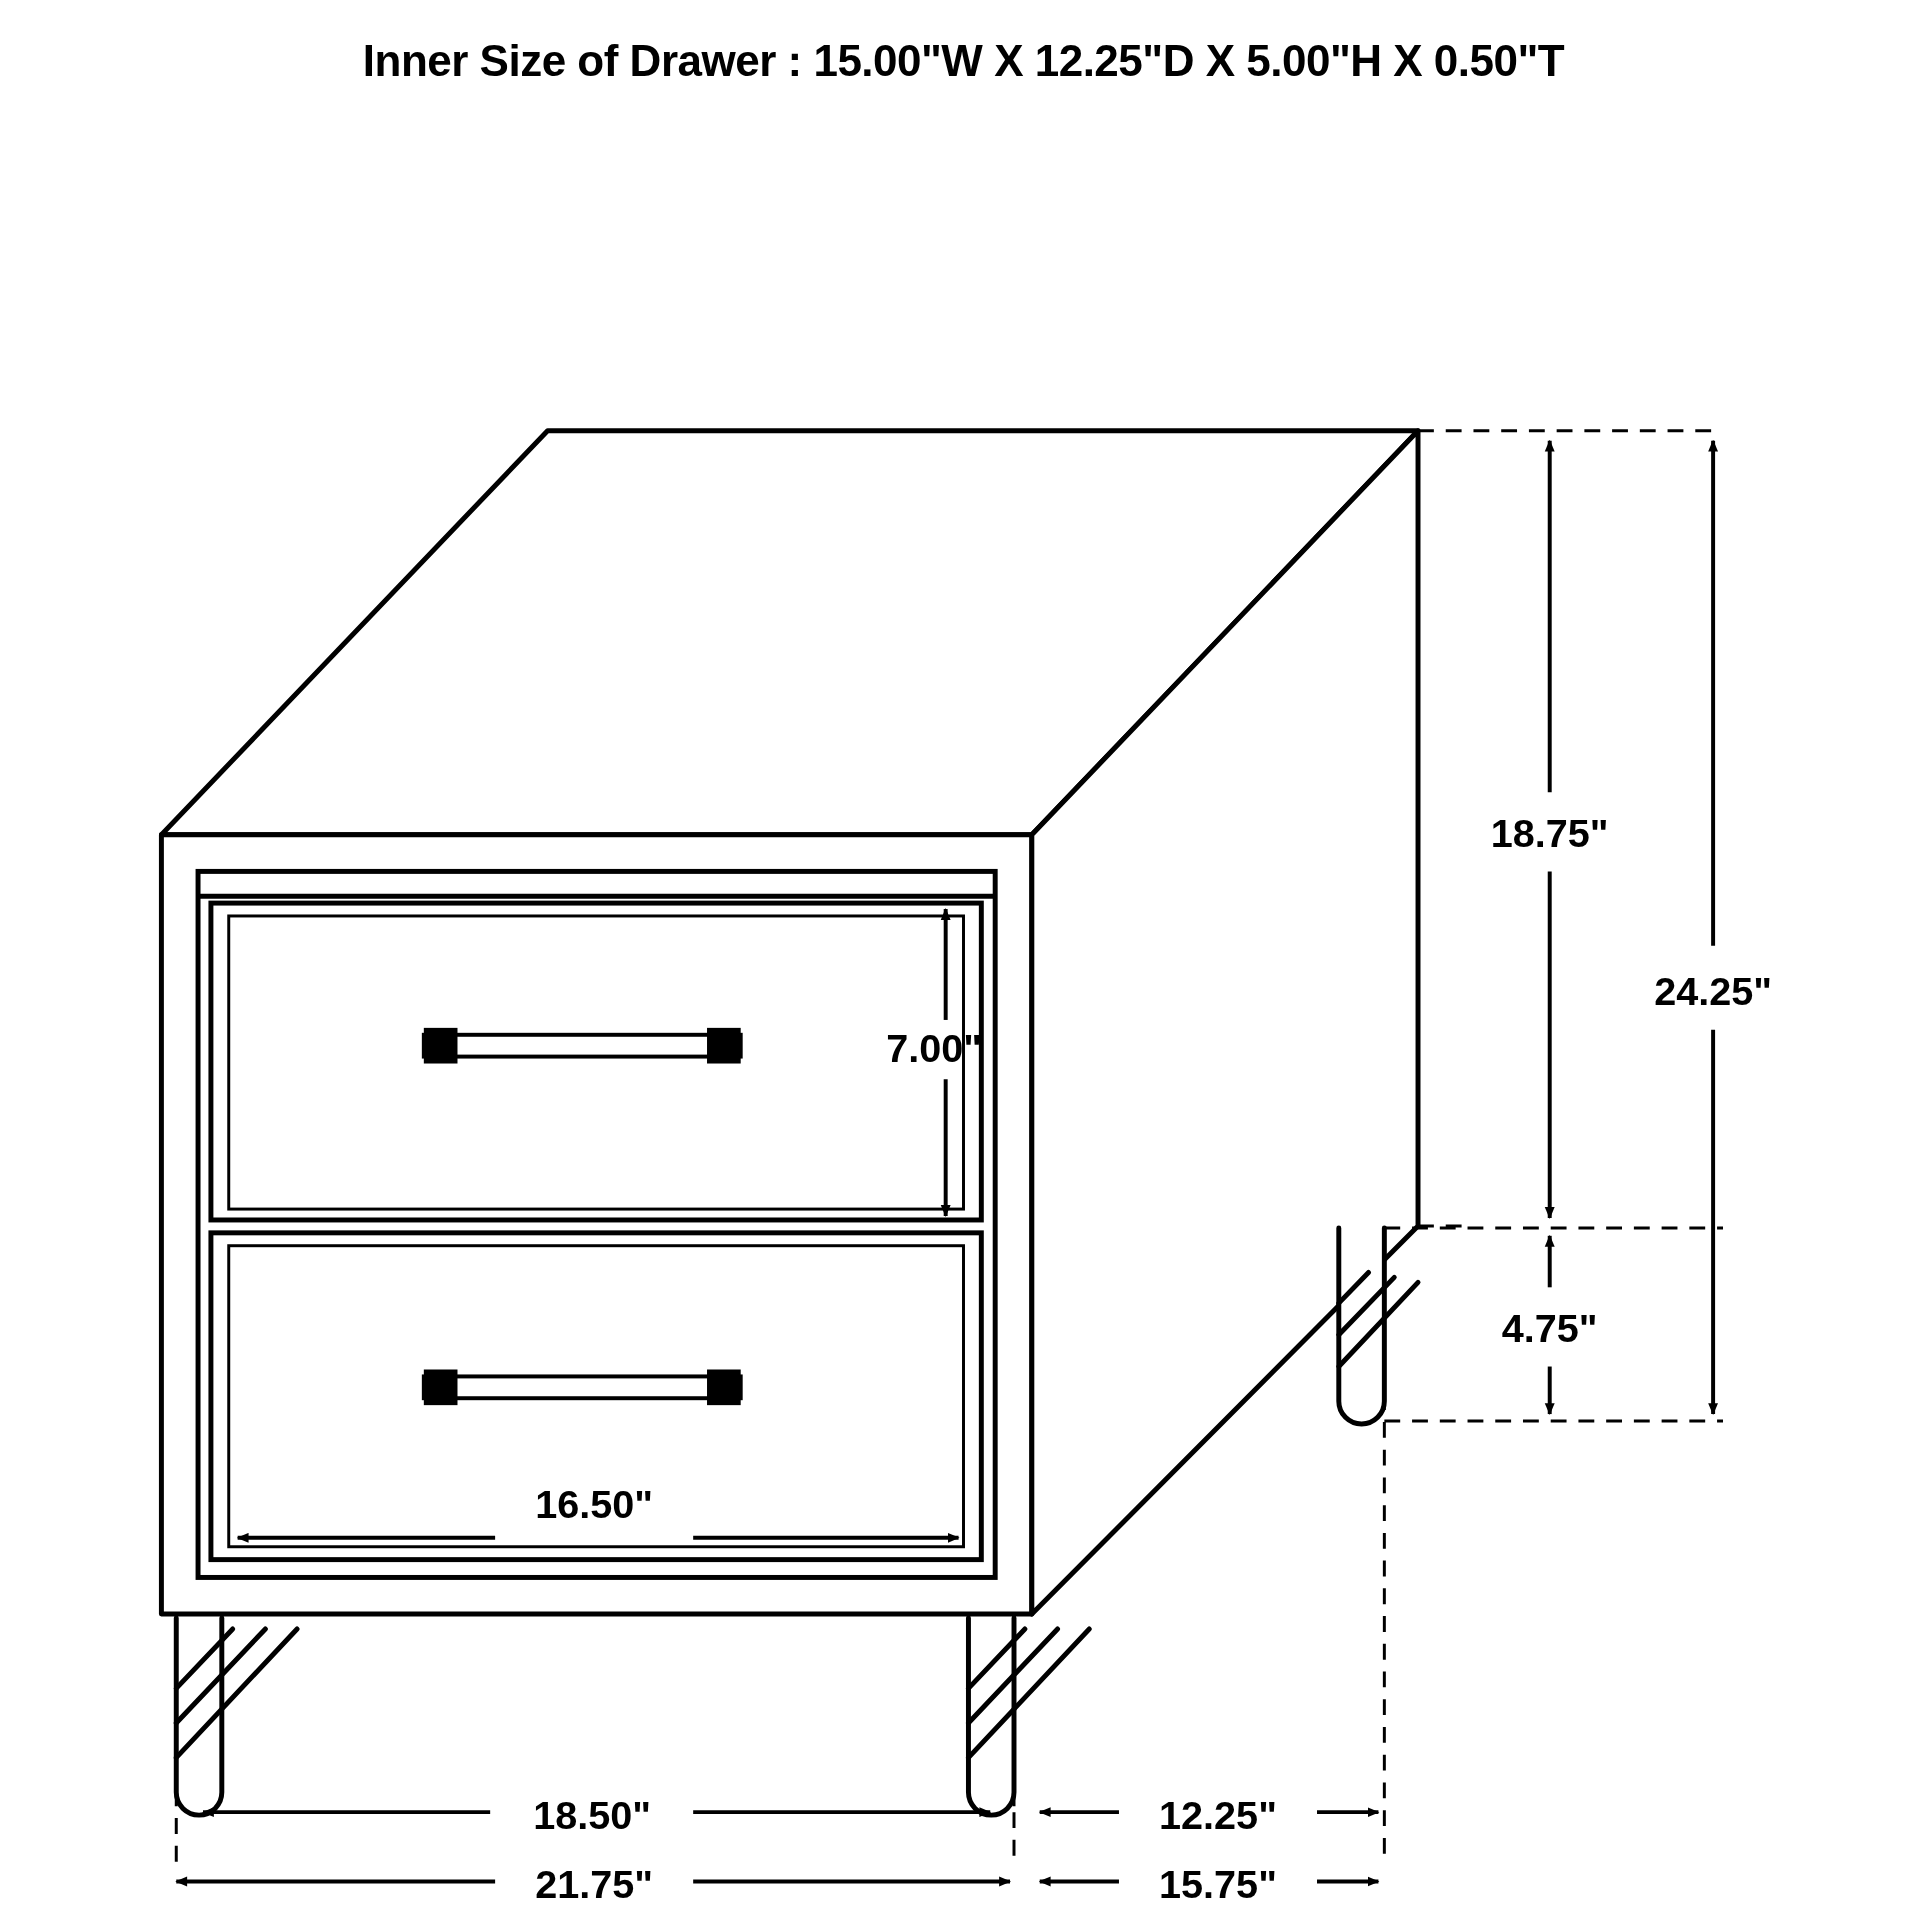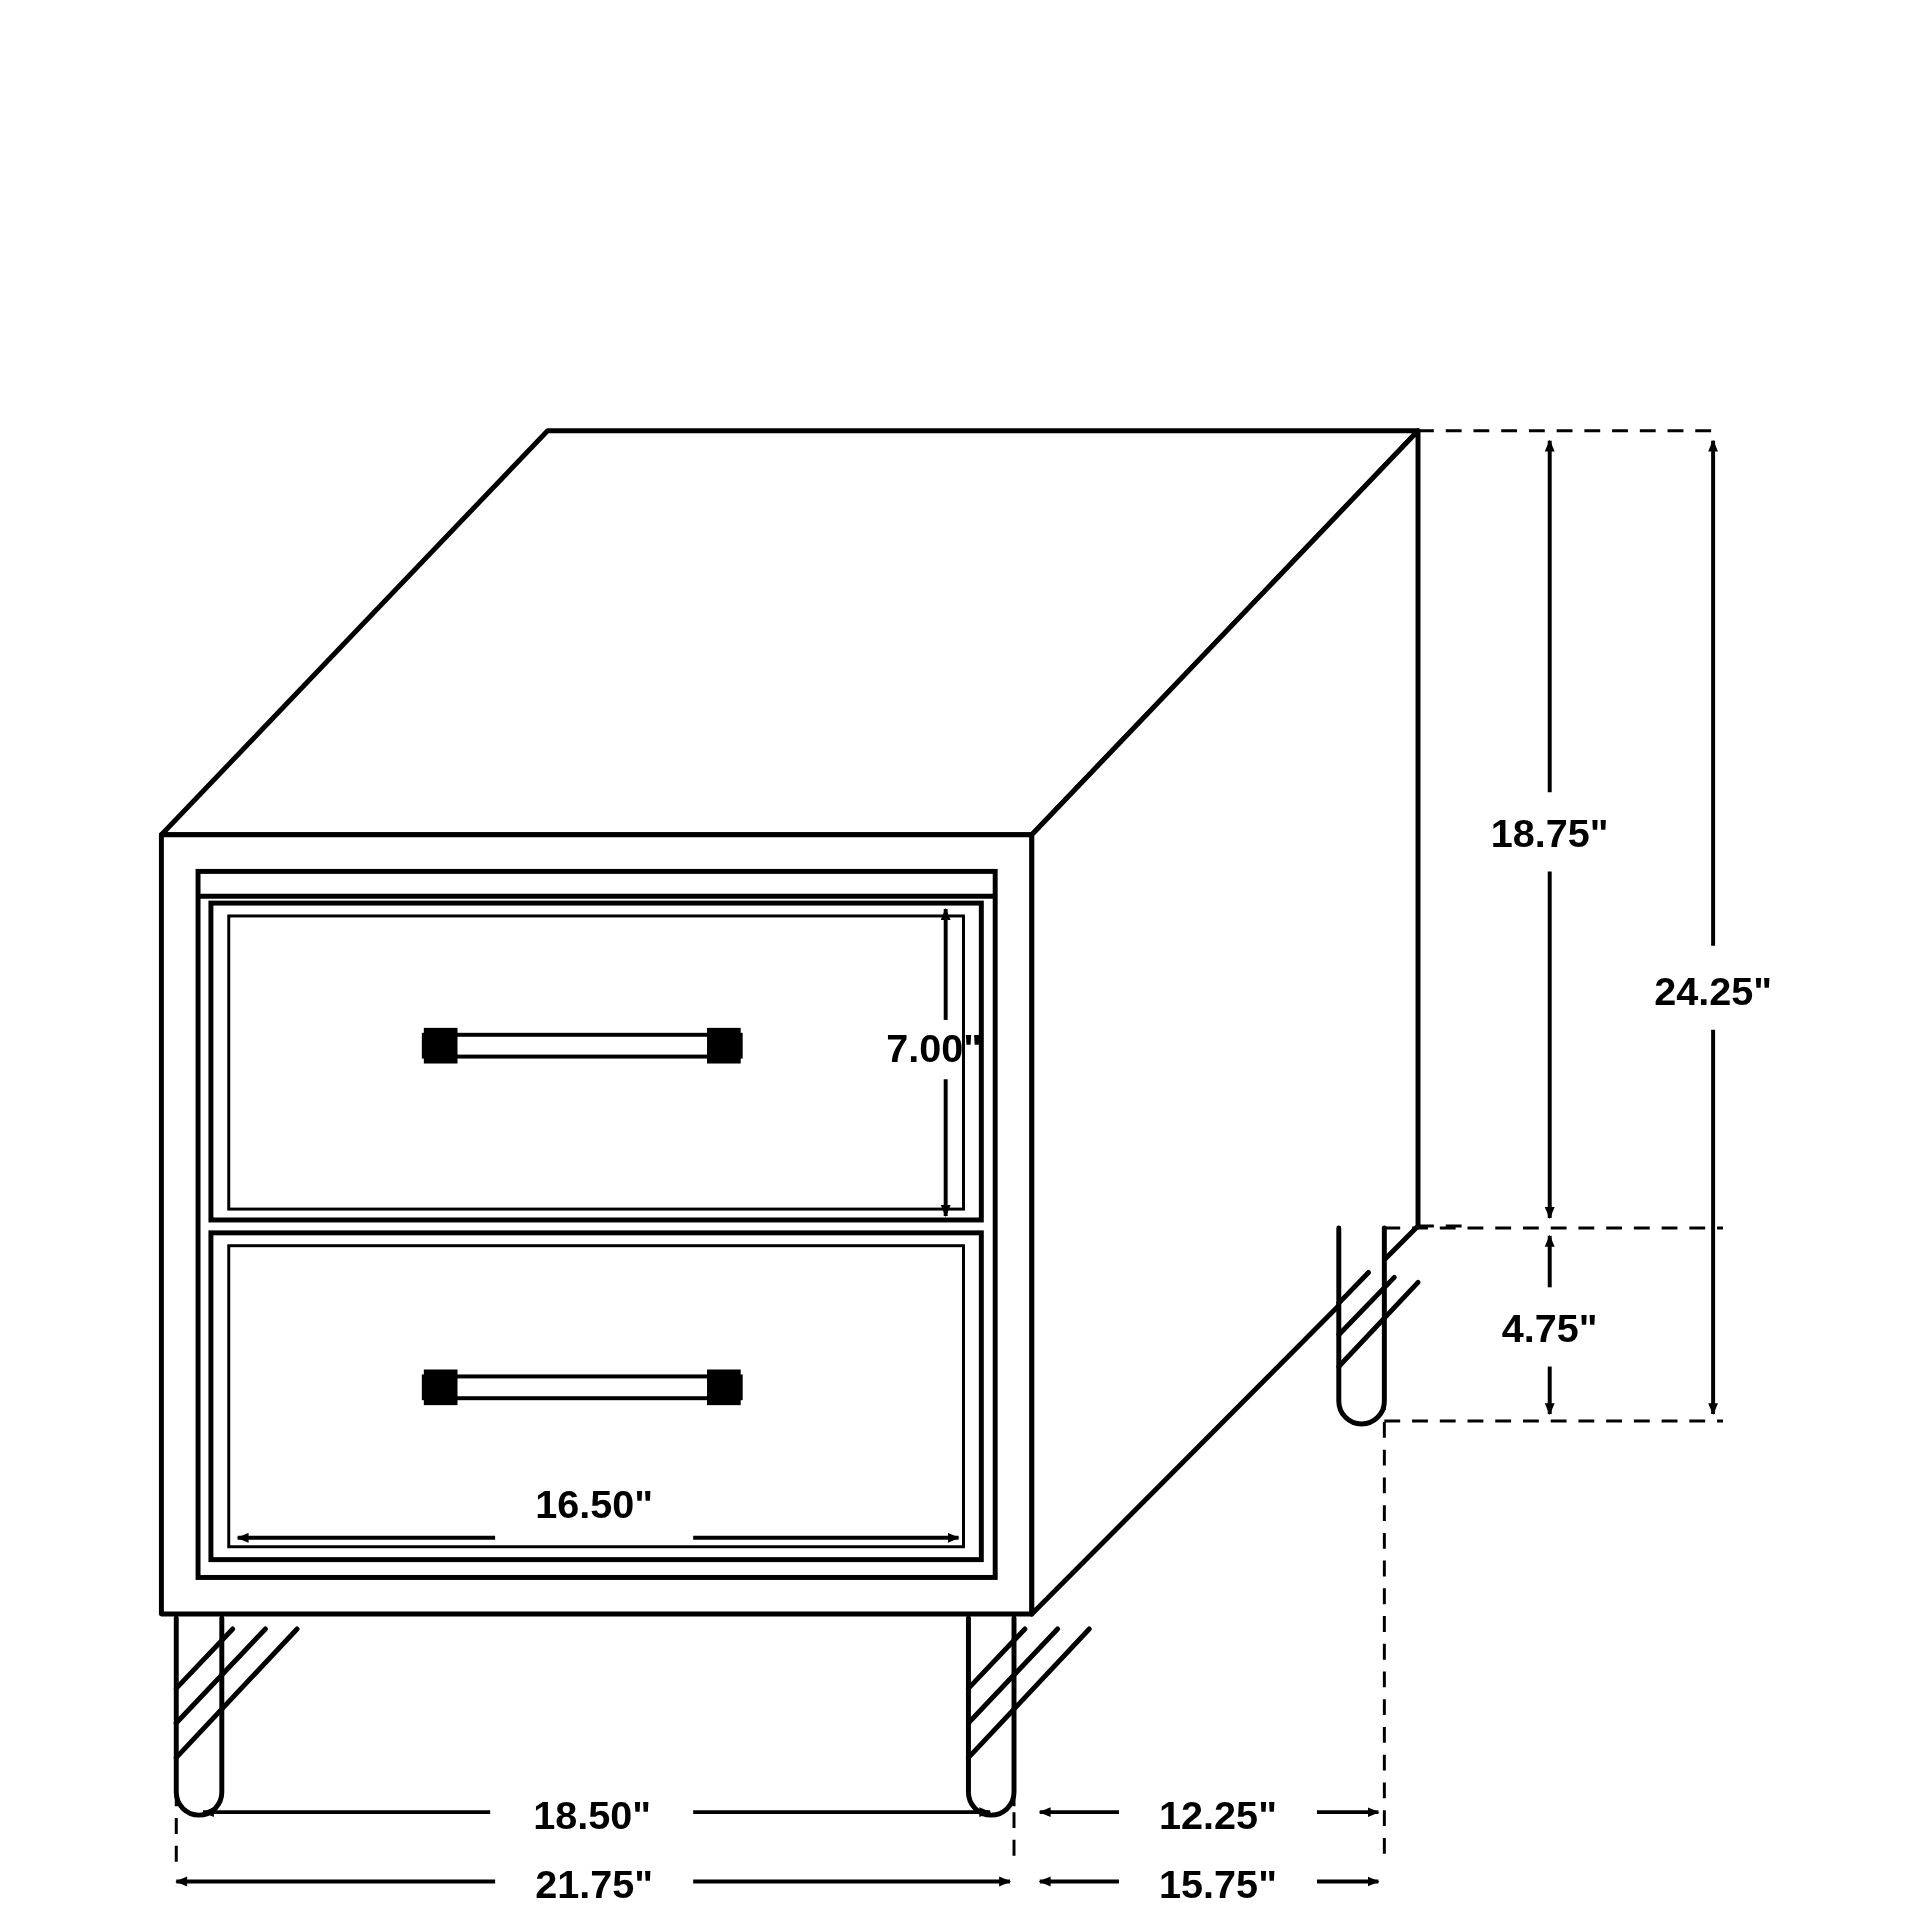--- a/index.html
+++ b/index.html
@@ -42,20 +42,21 @@
     font-size: 40px;
     font-weight: bold;
     fill: #000000;
   }
 </style>
 </head>
 <body>
 
 <div id="diagram-root">
 
+  <div class="title">Inner Size of Drawer : 15.00"W X 12.25"D X 5.00"H X 0.50"T</div>
 
   <svg width="1927" height="1927" viewBox="0 0 1946 1946">
     <defs>
       <marker id="arrowEnd" markerWidth="14" markerHeight="14" refX="11" refY="5" orient="auto" markerUnits="userSpaceOnUse">
         <path d="M0,0 L12,5 L0,10 z" fill="#000"></path>
       </marker>
       <marker id="arrowStart" markerWidth="14" markerHeight="14" refX="1" refY="5" orient="auto" markerUnits="userSpaceOnUse">
         <path d="M12,0 L0,5 L12,10 z" fill="#000"></path>
       </marker>
     </defs>

